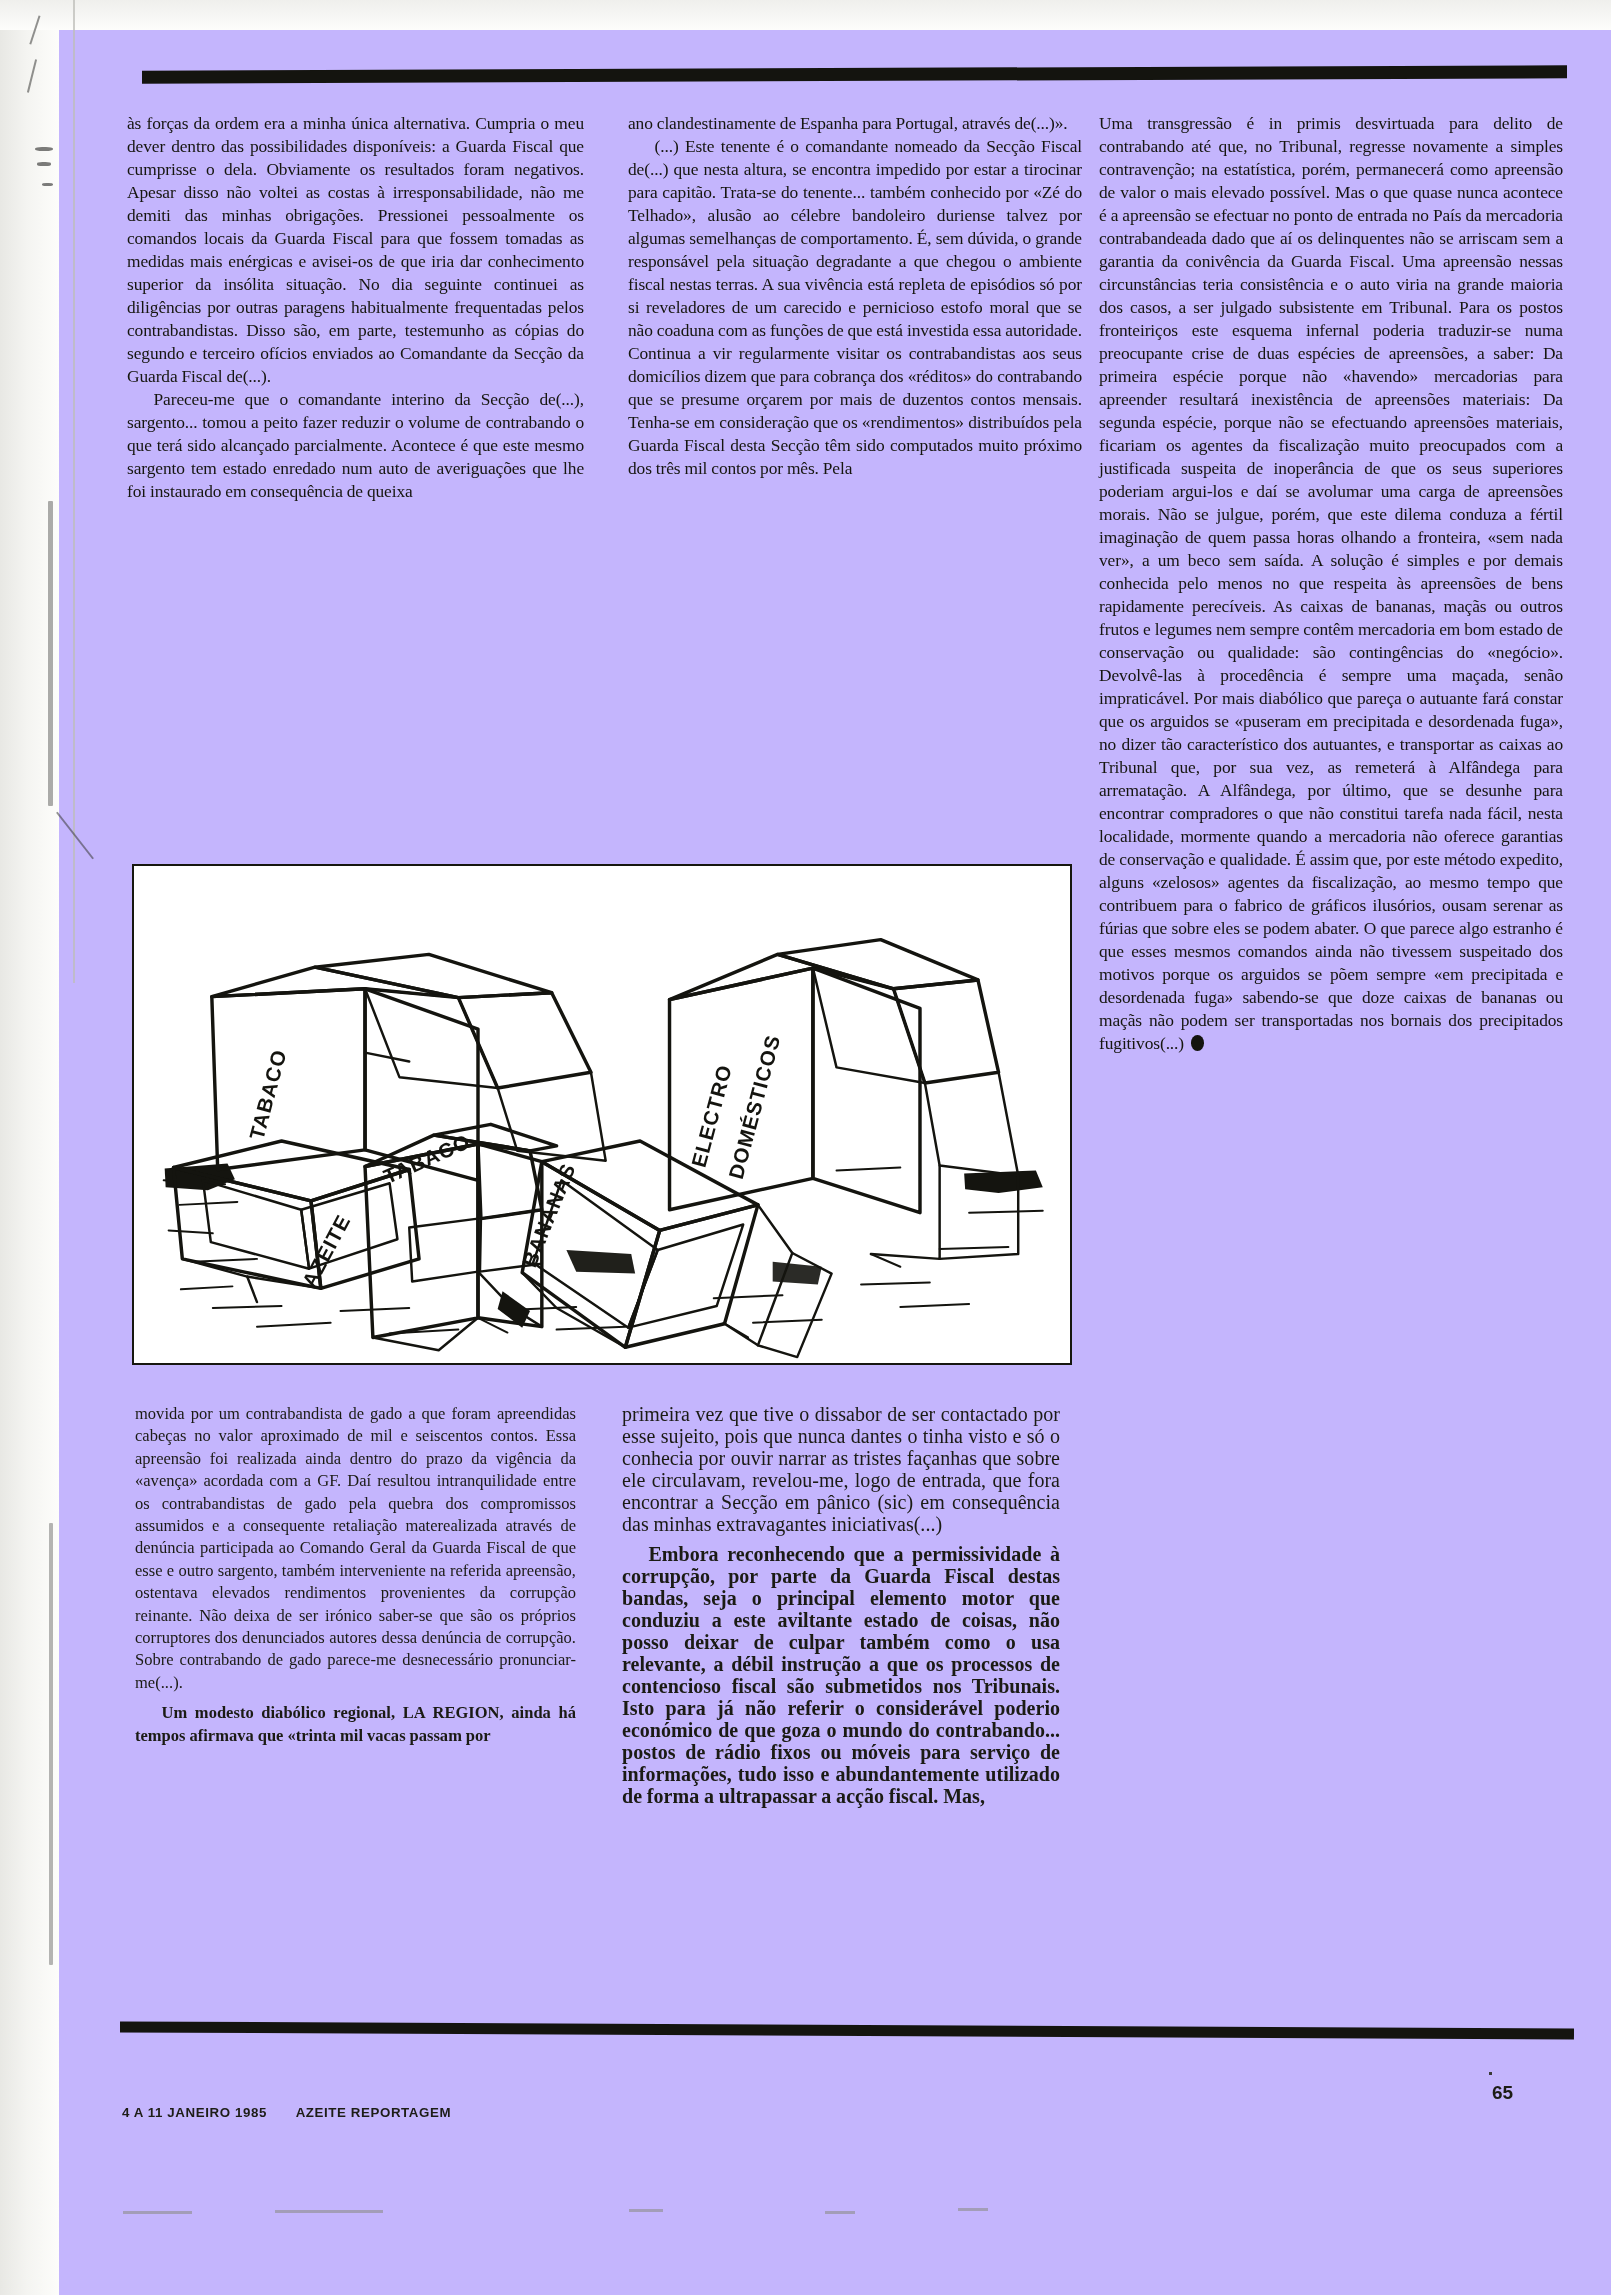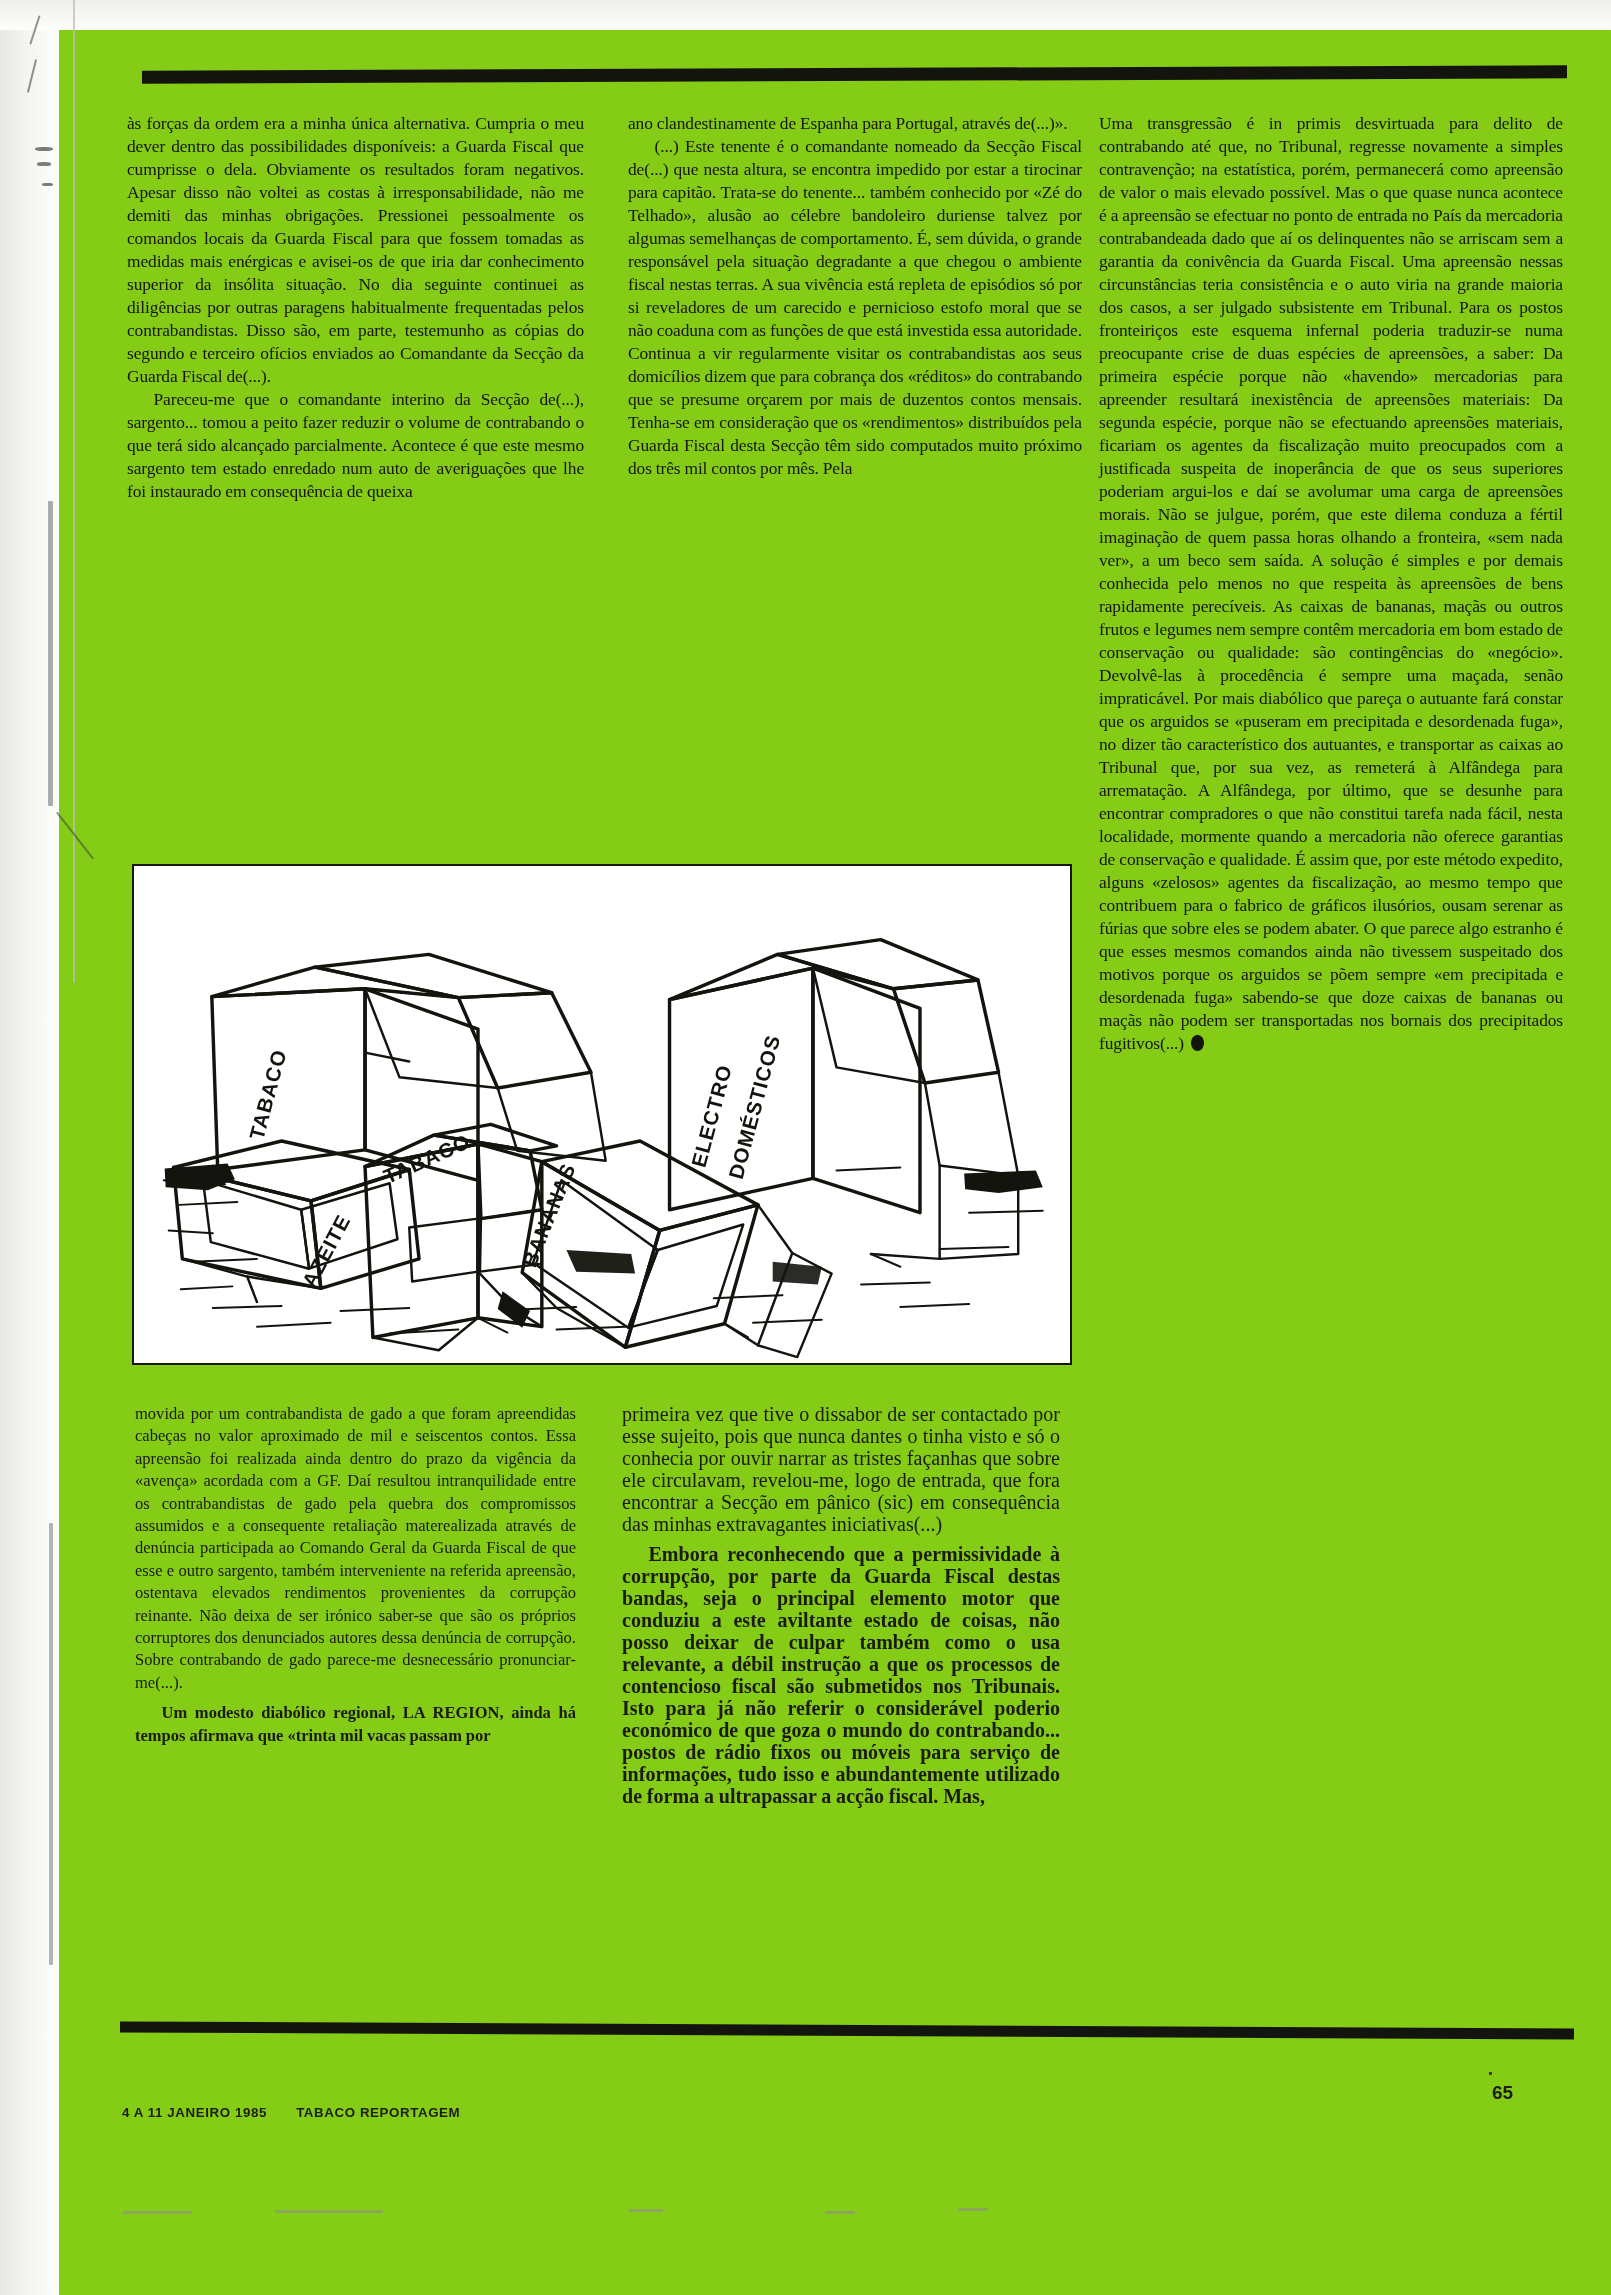--- a/index.html
+++ b/index.html
@@ -4,21 +4,21 @@
 <style>
   html, body {
     margin: 0;
     padding: 0;
     background: #ffffff;
   }
   .page {
     position: relative;
     width: 1612px;
     height: 2295px;
-    background: #84cc16;
+    background: #c4b5fd;
     font-family: "Liberation Serif", serif;
     overflow: hidden;
   }
 
   
   .scan-edge-left {
     position: absolute;
     left: 0; top: 0;
     width: 59px; height: 2295px;
     background: linear-gradient(90deg, #e8e8e4 0%, #f4f4f1 45%, #fdfdfb 100%);
@@ -331,21 +331,21 @@
   </div>
 
   <div id="col-2b">
     <p>primeira vez que tive o dissabor de ser contactado por esse sujeito, pois que nunca dantes o tinha visto e só o conhecia por ouvir narrar as tristes façanhas que sobre ele circulavam, revelou-me, logo de entrada, que fora encontrar a Secção em pânico (sic) em consequência das minhas extravagantes iniciativas(...)</p>
     <p>Embora reconhecendo que a permissividade à corrupção, por parte da Guarda Fiscal destas bandas, seja o principal elemento motor que conduziu a este aviltante estado de coisas, não posso deixar de culpar também como o usa relevante, a débil instrução a que os processos de contencioso fiscal são submetidos nos Tribunais. Isto para já não referir o considerável poderio económico de que goza o mundo do contrabando... postos de rádio fixos ou móveis para serviço de informações, tudo isso e abundantemente utilizado de forma a ultrapassar a acção fiscal. Mas,</p>
   </div>
 
   <div class="footer-left">
     <span>4 A 11 JANEIRO 1985</span>
     <span class="footer-sep"></span>
-    <span>TABACO REPORTAGEM</span>
+    <span>AZEITE REPORTAGEM</span>
   </div>
   <div class="folio-tick"></div>
   <div class="folio">65</div>
 
   <div class="smudge" style="left:123px;top:2211px;width:69px;height:2.5px;"></div>
   <div class="smudge" style="left:275px;top:2210px;width:108px;height:2.5px;"></div>
   <div class="smudge" style="left:629px;top:2209px;width:34px;height:2.5px;"></div>
   <div class="smudge" style="left:825px;top:2211px;width:29.5px;height:2.5px;"></div>
   <div class="smudge" style="left:958px;top:2208px;width:29.5px;height:2.5px;"></div>
 

